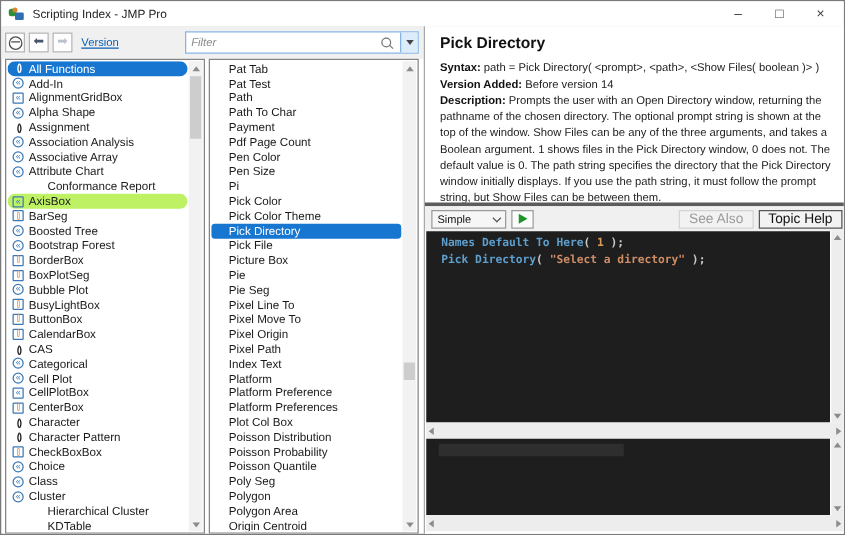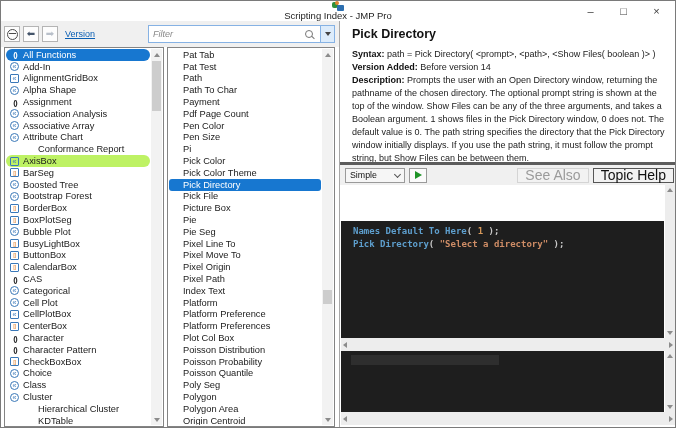--- a/index.html
+++ b/index.html
@@ -1,19 +1,19 @@
 <!DOCTYPE html>
 <html><head>
 <meta charset="utf-8">
 <style>
   html,body{margin:0;padding:0;background:#cfcfcf;font-family:"Liberation Sans",sans-serif;}
   .window{position:relative;width:674px;height:426px;margin:0;background:#ffffff;border:1px solid #7a7a7a;overflow:hidden;}
 
   
-  .titlebar{position:absolute;left:0;top:0;right:0;height:20px;background:#ffffff;border-bottom:1px solid #e3e3e3;display:flex;align-items:center;flex-direction:column;}
+  .titlebar{position:absolute;left:0;top:0;right:0;height:20px;background:#ffffff;border-bottom:1px solid #e3e3e3;display:flex;align-items:center;}
   .appicon{width:13px;height:11px;margin:0 6px 0 6px;position:relative;}
   .appicon .a1{position:absolute;left:0;top:1px;width:6px;height:6px;background:#2f8f3a;border-radius:2px;}
   .appicon .a2{position:absolute;left:5px;top:4px;width:7px;height:6px;background:#2d6fb0;border-radius:1px;}
   .appicon .a3{position:absolute;left:3px;top:0;width:4px;height:4px;background:#e0822f;border-radius:50%;}
   .apptitle{font-size:9.5px;color:#1d1d1d;}
   .win-controls{position:absolute;right:2px;top:0;height:20px;display:flex;}
   .win-btn{width:33px;height:20px;display:flex;align-items:center;justify-content:center;font-size:11px;color:#3c3c3c;}
 
   
   .toolbar{position:absolute;left:0;top:20px;width:338px;height:26px;background:#f0f0f0;display:flex;align-items:center;}
@@ -72,26 +72,26 @@
   .detail h1{margin:0 0 7px 0;font-size:12.5px;color:#111;}
   .detail p{margin:0;font-size:9px;line-height:13px;color:#222;}
   .detail p b{color:#111;}
   .nowrap{white-space:nowrap;overflow:hidden;}
   .splitter{position:absolute;left:0;top:141px;right:0;height:3px;background:#5c5c5c;}
   .extoolbar{position:absolute;left:0;top:144px;right:0;height:20px;background:#f0f0f0;display:flex;align-items:center;padding:0 3px 0 5px;box-sizing:border-box;}
   .mode-dd{width:60px;height:15px;background:#f6f6f6;border:1px solid #9a9a9a;font-size:8.8px;color:#111;display:flex;align-items:center;padding-left:4px;box-sizing:border-box;}
   .run-btn{width:18px;height:15px;background:#fbfbfb;border:1px solid #9a9a9a;margin-left:4px;display:flex;align-items:center;justify-content:center;box-sizing:border-box;}
   .play-tri{width:0;height:0;border-left:7px solid #1f9427;border-top:4px solid transparent;border-bottom:4px solid transparent;}
   .ex-spacer{flex:1;}
-  .btn{height:15px;font-size:14px;display:flex;align-items:center;padding:0 7px;box-sizing:border-box;}
+  .btn{height:15px;font-size:11px;display:flex;align-items:center;padding:0 7px;box-sizing:border-box;}
   .btn-see{color:#9b9b9b;background:#f2f2f2;border:1px solid #d4d4d4;margin-right:4px;}
   .btn-topic{color:#111;background:#f2f2f2;border:1px solid #565656;}
 
   
-  .editor{position:absolute;left:1px;top:164px;width:323px;height:153px;background:#1e1e1e;padding:4px 16px 0 12px;box-sizing:border-box;font-family:"DejaVu Sans Mono",monospace;font-size:9px;line-height:13px;font-weight:600;overflow:hidden;margin-top:36px;}
+  .editor{position:absolute;left:1px;top:164px;width:323px;height:153px;background:#1e1e1e;padding:4px 16px 0 12px;box-sizing:border-box;font-family:"DejaVu Sans Mono",monospace;font-size:9px;line-height:13px;font-weight:600;overflow:hidden;}
   .tk-fn{color:#5e9fce;} .tk-punct{color:#c9c9c9;} .tk-num{color:#d99a5b;} .tk-str{color:#cf8d66;}
   .ed-vscroll{position:absolute;left:325px;top:164px;width:10px;height:153px;background:#ededed;}
   .hscroll{position:absolute;left:1px;width:334px;height:13px;background:#ededed;}
   .hs1{top:317px;} .hs2{top:391px;}
   .hs-lf{position:absolute;left:2px;top:0;height:13px;display:flex;align-items:center;}
   .hs-rt{position:absolute;right:2px;top:0;height:13px;display:flex;align-items:center;}
   .log{position:absolute;left:1px;top:330px;width:323px;height:61px;background:#1e1e1e;overflow:hidden;}
   .log-sel{position:absolute;left:10px;top:4px;width:148px;height:10px;background:#2e2e2e;}
   .log-vscroll{position:absolute;left:325px;top:330px;width:10px;height:61px;background:#ededed;}
   .mini-arrow{position:absolute;left:0;width:10px;height:10px;display:flex;align-items:center;justify-content:center;}

